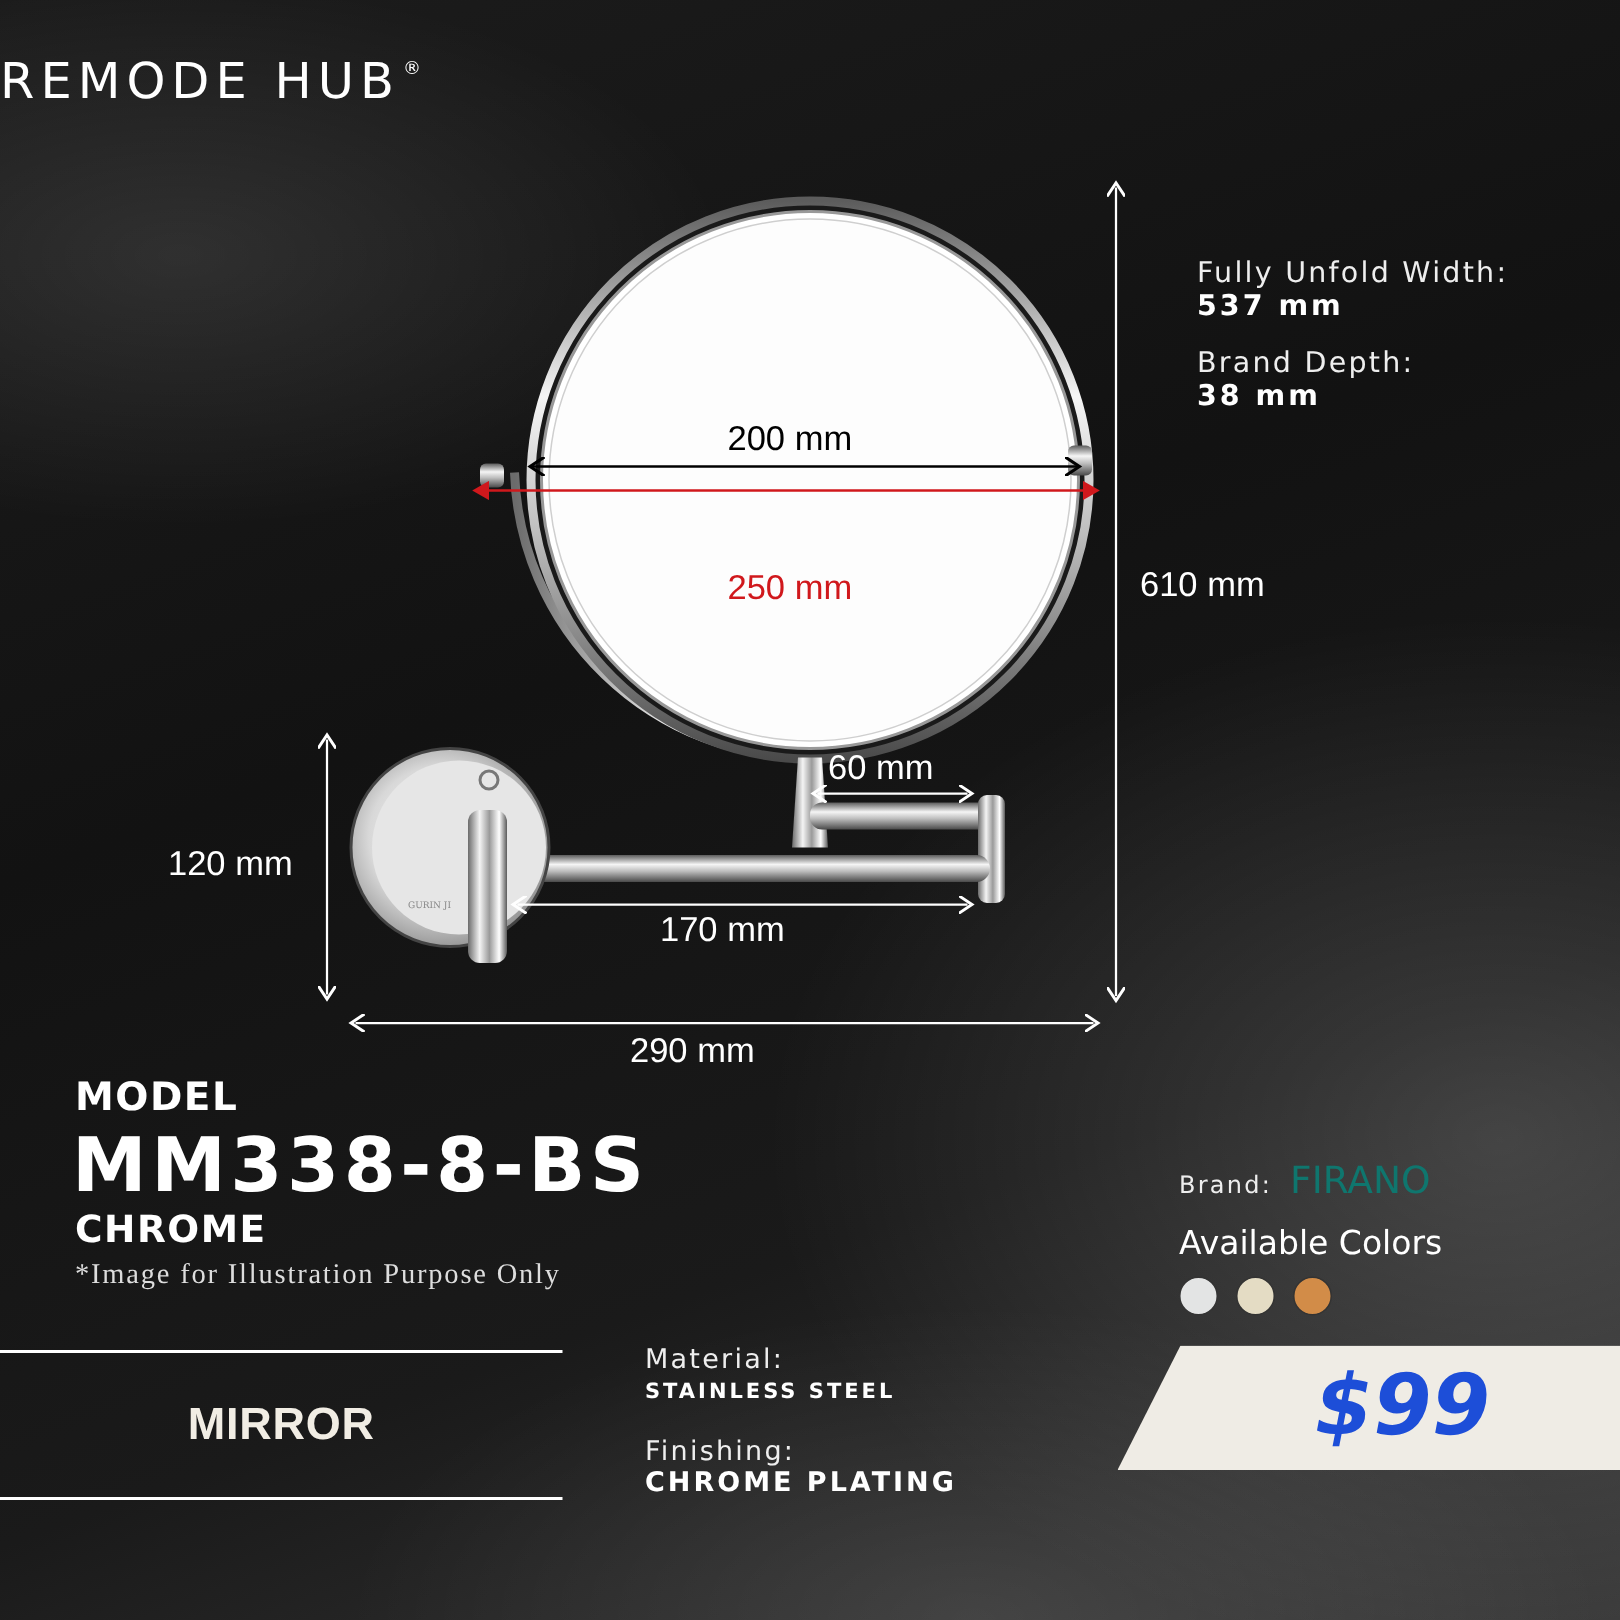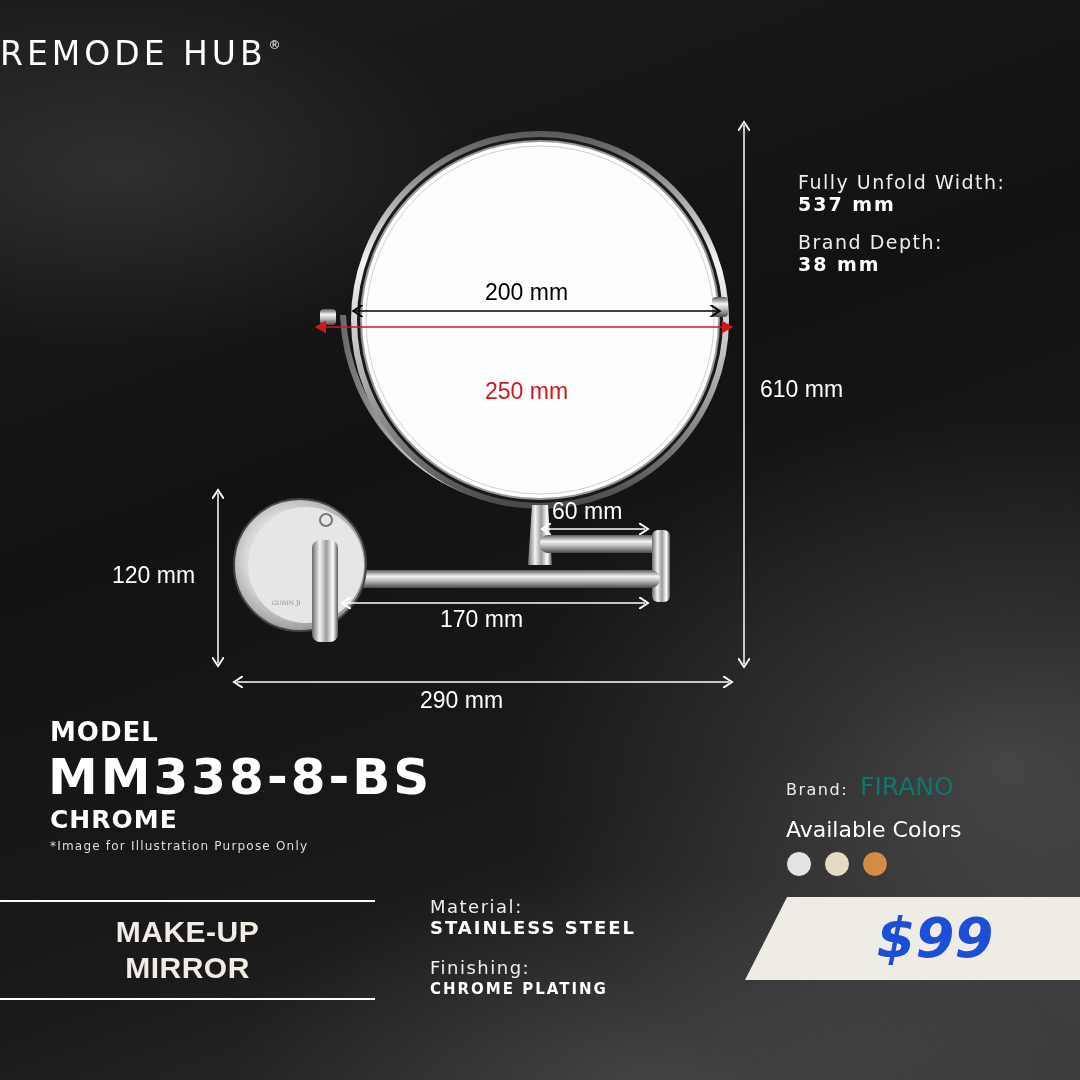--- a/index.html
+++ b/index.html
@@ -12,21 +12,21 @@
       font-family:"DejaVu Sans",sans-serif;color:#fff;}
     .abs{position:absolute;}
     .logo{left:0;width:860px;top:34px;font-family:"DejaVu Sans",sans-serif;font-size:33px;letter-spacing:4px;color:#fff;font-weight:normal;}
     .logo sup{font-size:12px;vertical-align:top;letter-spacing:0;margin-left:2px;position:relative;top:4px;}
     .spec-label{font-size:19px;letter-spacing:1.5px;color:#eee;}
     .spec-value{font-size:19px;font-weight:bold;letter-spacing:2px;color:#fff;}
     .dim{font-family:"Liberation Sans",sans-serif;font-size:23px;color:#fff;}
     .model-label{left:50px;top:717px;font-size:26px;font-weight:bold;letter-spacing:1px;}
     .model-code{left:48px;top:748px;font-size:50px;font-weight:bold;letter-spacing:3px;text-align:right;}
     .model-finish{left:50px;top:805px;font-size:25px;font-weight:bold;letter-spacing:1px;}
-    .disclaimer{left:50px;top:839px;font-size:12px;letter-spacing:1.2px;color:#ddd;}
+    .disclaimer{left:50px;top:839px;font-size:19px;letter-spacing:1.2px;color:#ddd;font-family:Liberation Serif, serif;}
     .type-box{left:0;top:900px;width:375px;height:96px;border-top:2px solid #fff;border-bottom:2px solid #fff;
       display:flex;flex-direction:column;justify-content:center;align-items:center;}
     .type-box span{font-family:"Liberation Sans",sans-serif;font-size:30px;font-weight:bold;color:#f1ede4;line-height:36px;letter-spacing:0.5px;}
     .brand{left:786px;top:772px;}
     .brand .l{font-size:16px;letter-spacing:1.5px;color:#eee;}
     .brand .v{font-size:25px;color:#0f766e;margin-left:12px;}
     .avail{left:786px;top:817px;font-size:22px;color:#fff;}
     .swatches{left:786px;top:851px;display:flex;gap:12px;}
     .swatch{width:24px;height:24px;border-radius:50%;border:1px solid #333;}
     .price-band{left:745px;top:897px;width:335px;height:83px;background:#efece5;
@@ -121,31 +121,30 @@
   <div class="spec-label">Brand Depth:</div>
   <div class="spec-value">38 mm</div>
 </div>
 
 <div class="abs model-label">MODEL</div>
 <div class="abs model-code">MM338-8-BS</div>
 <div class="abs model-finish">CHROME</div>
 <div class="abs disclaimer">*Image for Illustration Purpose Only</div>
 
 <div class="abs type-box">
-  <span>MAKE-UP</span>
   <span>MIRROR</span>
 </div>
 
 <div class="abs" style="left:430px;top:896px;">
   <div class="spec-label" style="font-size:18px;line-height:22px;">Material:</div>
-  <div class="spec-value" style="font-size:18px;line-height:20px;">STAINLESS STEEL</div>
+  <div class="spec-value" style="font-size:14px;line-height:20px;">STAINLESS STEEL</div>
 </div>
 <div class="abs" style="left:430px;top:957px;">
   <div class="spec-label" style="font-size:18px;line-height:22px;">Finishing:</div>
-  <div class="spec-value" style="font-size:15px;line-height:20px;">CHROME PLATING</div>
+  <div class="spec-value" style="font-size:18px;line-height:20px;">CHROME PLATING</div>
 </div>
 
 <div class="abs brand">
   <span class="l">Brand:</span><span class="v">FIRANO</span>
 </div>
 
 <div class="abs avail">Available Colors</div>
 <div class="abs swatches">
   <div class="swatch" style="background:#e3e4e4;"></div>
   <div class="swatch" style="background:#e4dcc4;"></div>

